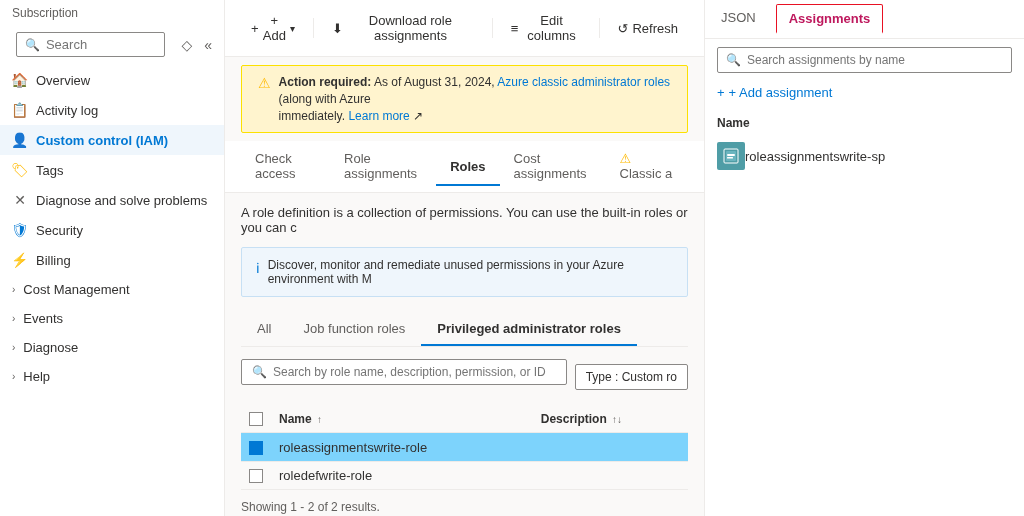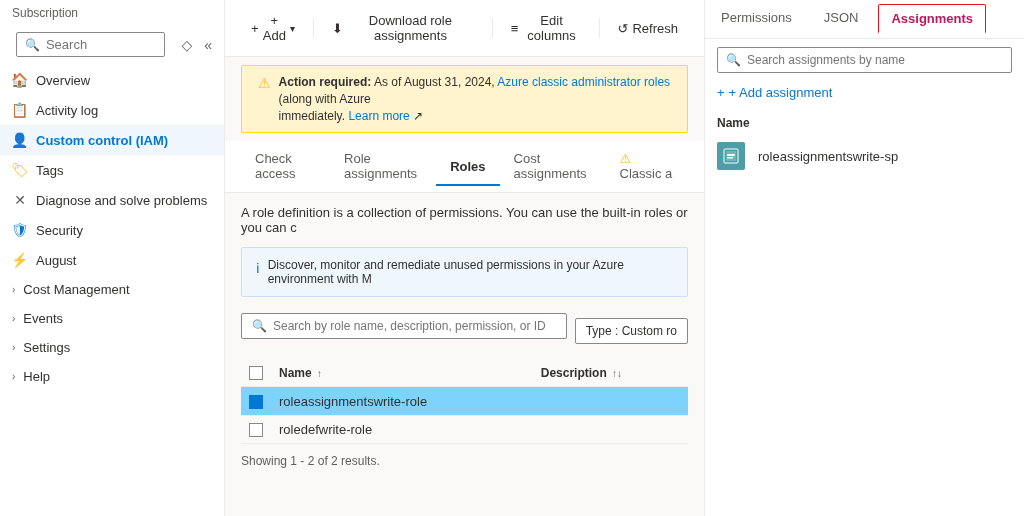--- a/index.html
+++ b/index.html
@@ -70,21 +70,21 @@
     .right-panel { width: 320px; min-width: 320px; border-left: 1px solid #edebe9; display: flex; flex-direction: column; background: #fff; }
     .right-panel-tabs { display: flex; border-bottom: 1px solid #edebe9; }
     .right-tab { padding: 10px 16px; cursor: pointer; font-size: 13px; color: #605e5c; border-bottom: 2px solid transparent; }
     .right-tab.active { color: #be185d; border: 1px solid #e81123; border-radius: 2px; margin: 4px; padding: 6px 12px; font-weight: 600; background: #fff; border-bottom: 2px solid transparent; }
     .right-panel-search { padding: 8px 12px; }
     .right-search-box { display: flex; align-items: center; border: 1px solid #8a8886; border-radius: 2px; padding: 5px 8px; gap: 6px; }
     .right-search-box input { border: none; outline: none; font-size: 12px; flex: 1; color: #323130; }
     .add-assignment-btn { display: flex; align-items: center; gap: 4px; color: #0078d4; padding: 4px 12px; font-size: 13px; cursor: pointer; background: none; border: none; }
     .assignments-list { padding: 8px 12px; }
     .assignments-name-header { font-size: 12px; font-weight: 600; color: #323130; padding: 4px 0 8px 0; }
-    .assignment-item { display: flex; align-items: center; gap: 13px; padding: 4px 0; }
+    .assignment-item { display: flex; align-items: center; gap: 0; padding: 4px 0; }
     .assignment-avatar { width: 28px; height: 28px; background: #4f9da6; border-radius: 2px; display: flex; align-items: center; justify-content: center; }
     .assignment-name { font-size: 13px; color: #323130; }
 
     .search-icon { color: #8a8886; font-size: 12px; }
   </style>
 </head>
 <body>
 
 <div class="sidebar">
   <div class="sidebar-breadcrumb">Subscription</div>
@@ -117,33 +117,33 @@
     <div class="nav-item">
       <span class="nav-icon" style="color:#605e5c;">✕</span>
       <span>Diagnose and solve problems</span>
     </div>
     <div class="nav-item">
       <span class="nav-icon" style="color:#0078d4;">🛡</span>
       <span>Security</span>
     </div>
     <div class="nav-item">
       <span class="nav-icon" style="color:#ffb900;">⚡</span>
-      <span>August</span>
+      <span>Billing</span>
     </div>
     <div class="nav-group">
       <span class="chevron">›</span>
       <span>Cost Management</span>
     </div>
     <div class="nav-group">
       <span class="chevron">›</span>
       <span>Events</span>
     </div>
     <div class="nav-group">
       <span class="chevron">›</span>
-      <span>Settings</span>
+      <span>Diagnose</span>
     </div>
     <div class="nav-group">
       <span class="chevron">›</span>
       <span>Help</span>
     </div>
   </nav>
 </div>
 
 <div class="main">
 
@@ -195,20 +195,25 @@
   </div>
 
   <div class="content-area">
     <p class="description-text">A role definition is a collection of permissions. You can use the built-in roles or you can c</p>
 
     <div class="info-box">
       <span class="info-icon">ℹ</span>
       <span class="info-text">Discover, monitor and remediate unused permissions in your Azure environment with M</span>
     </div>
 
+    <div class="sub-tabs">
+      <div class="sub-tab">All</div>
+      <div class="sub-tab">Job function roles</div>
+      <div class="sub-tab active">Privileged administrator roles</div>
+    </div>
 
     <div style="display:flex; align-items:center; margin-bottom:10px;">
       <div class="role-search">
         <span class="search-icon">🔍</span>
         <input type="text" placeholder="Search by role name, description, permission, or ID" style="">
       </div>
       <div class="type-filter">Type : Custom ro</div>
     </div>
 
     <table class="roles-table">
@@ -244,21 +249,20 @@
         </tr>
       </tbody>
     </table>
 
     <div class="showing-text">Showing 1 - 2 of 2 results.</div>
   </div>
 </div>
 
 <div class="right-panel">
   <div class="right-panel-tabs">
-    <div class="right-tab">Permissions</div>
     <div class="right-tab">JSON</div>
     <div class="right-tab active">Assignments</div>
   </div>
 
   <div class="right-panel-search">
     <div class="right-search-box">
       <span class="search-icon">🔍</span>
       <input type="text" placeholder="Search assignments by name" style="">
     </div>
   </div>

